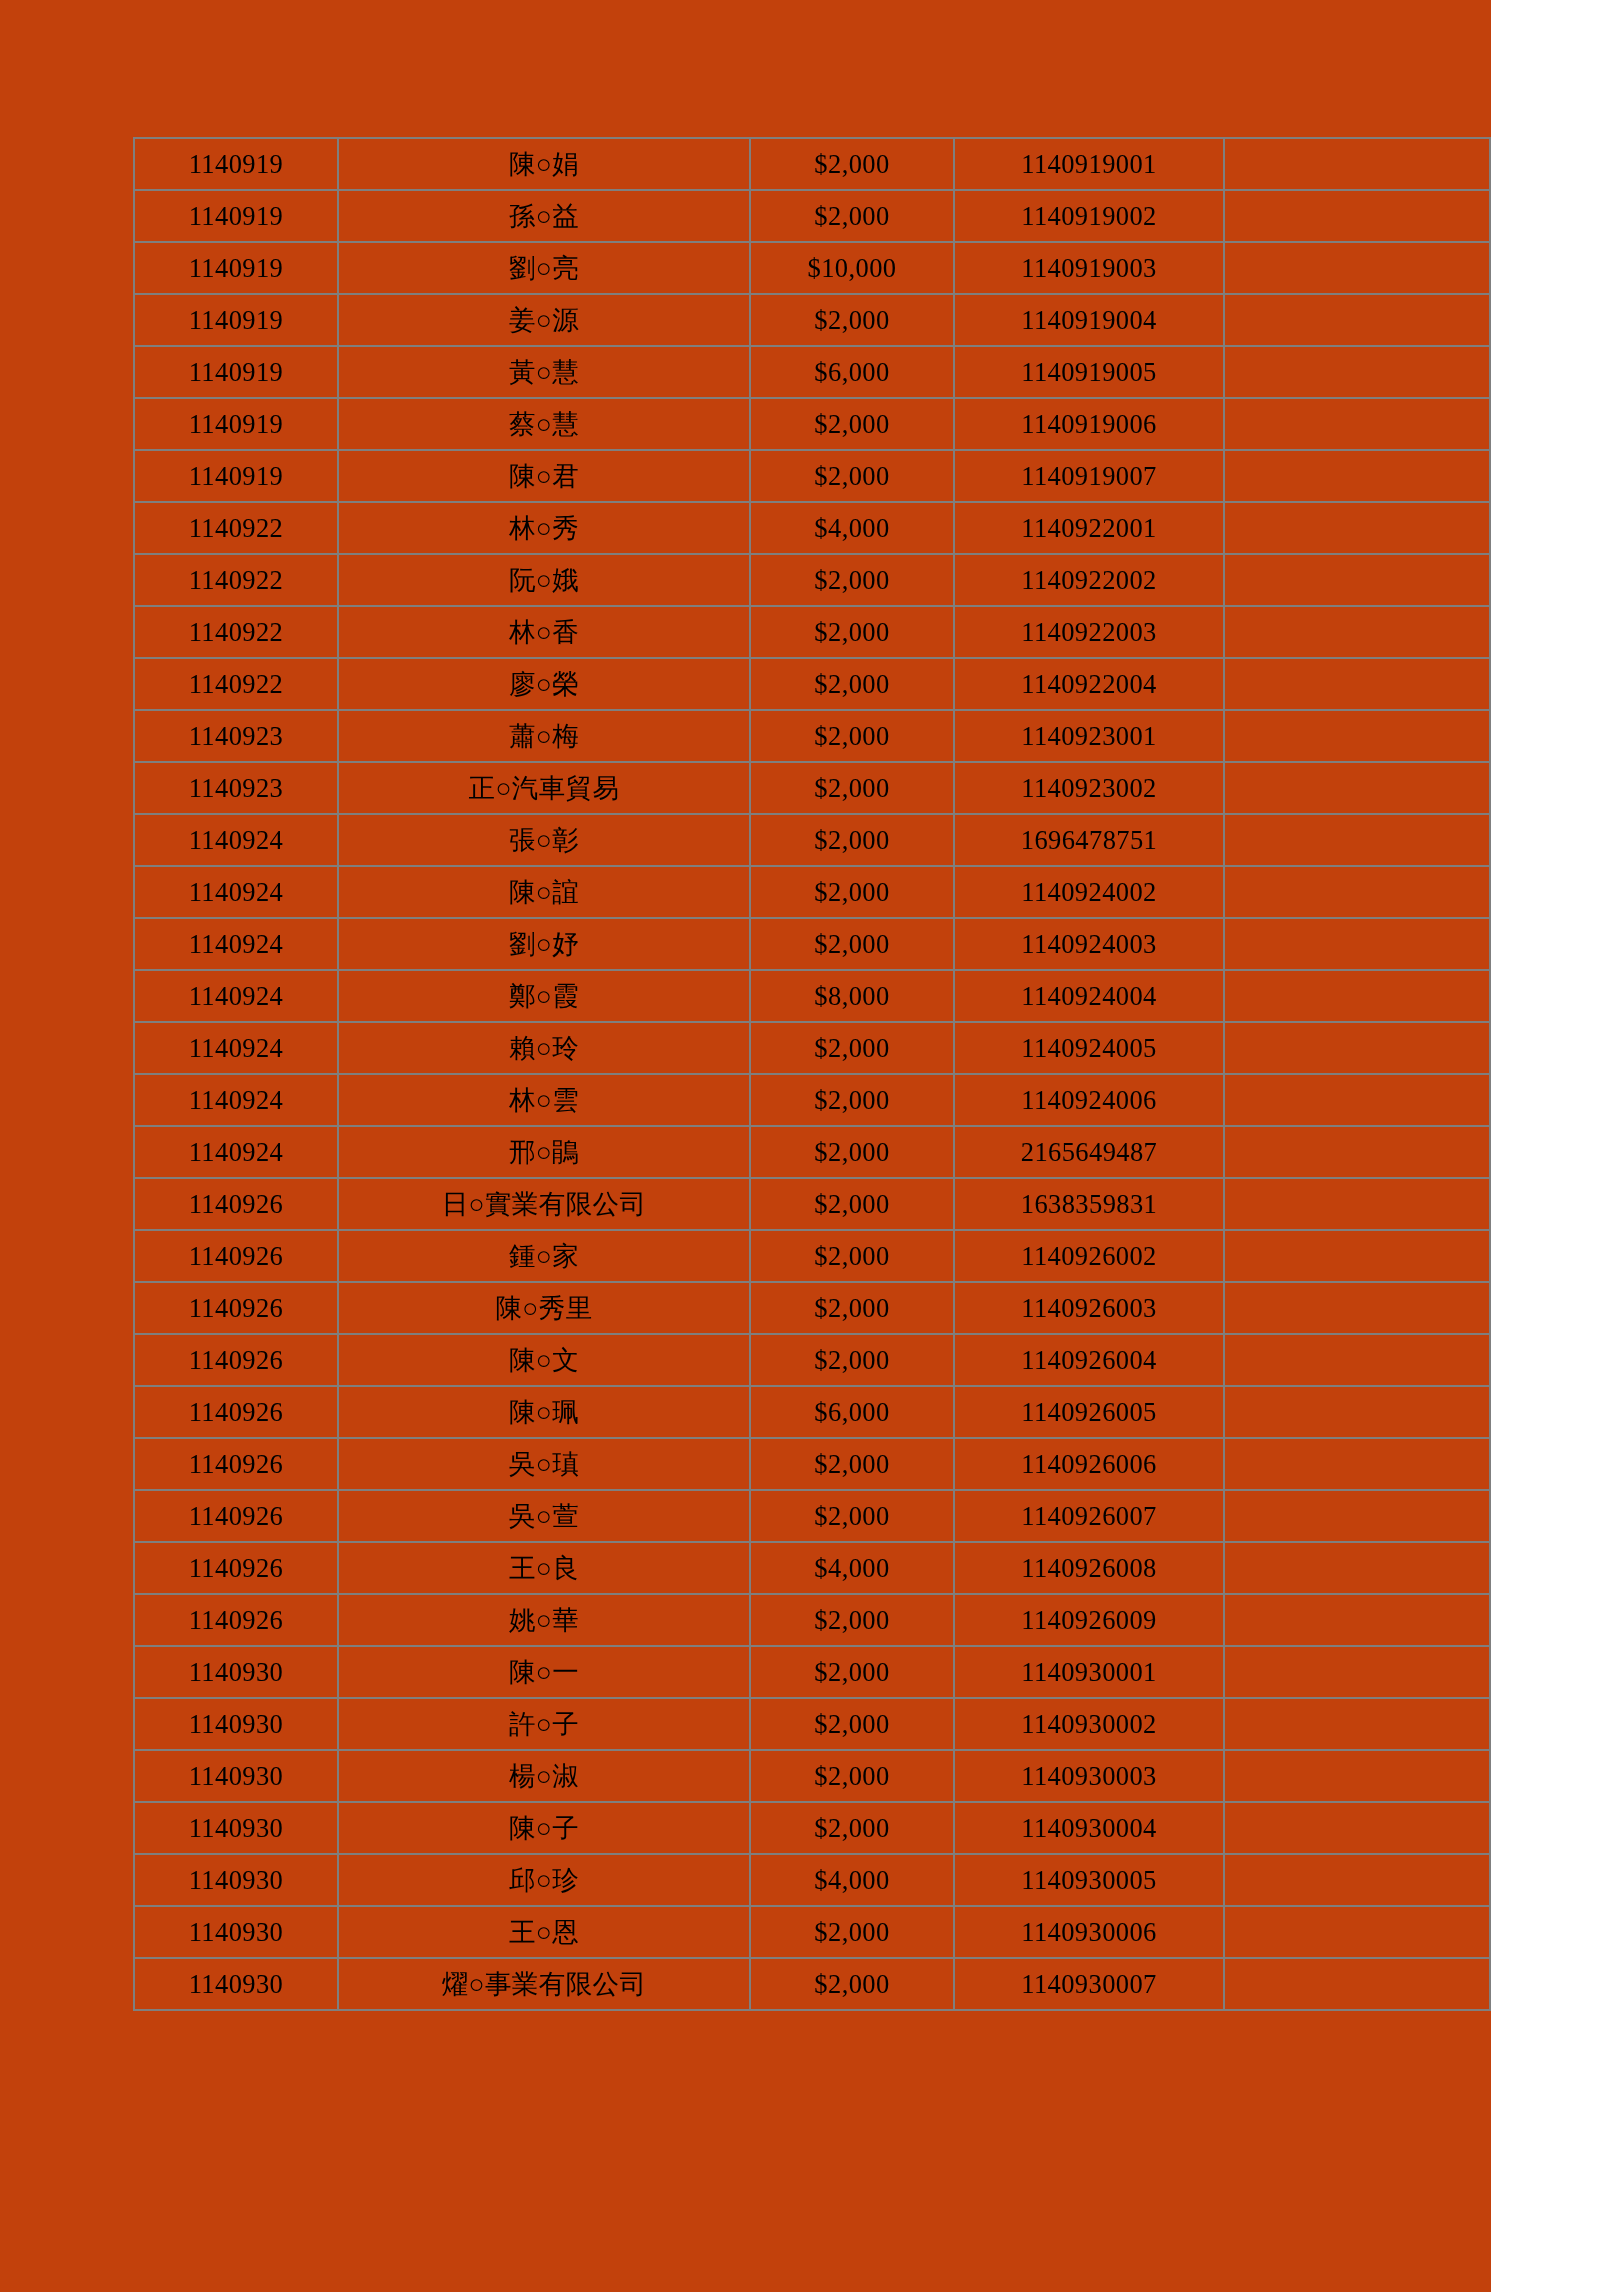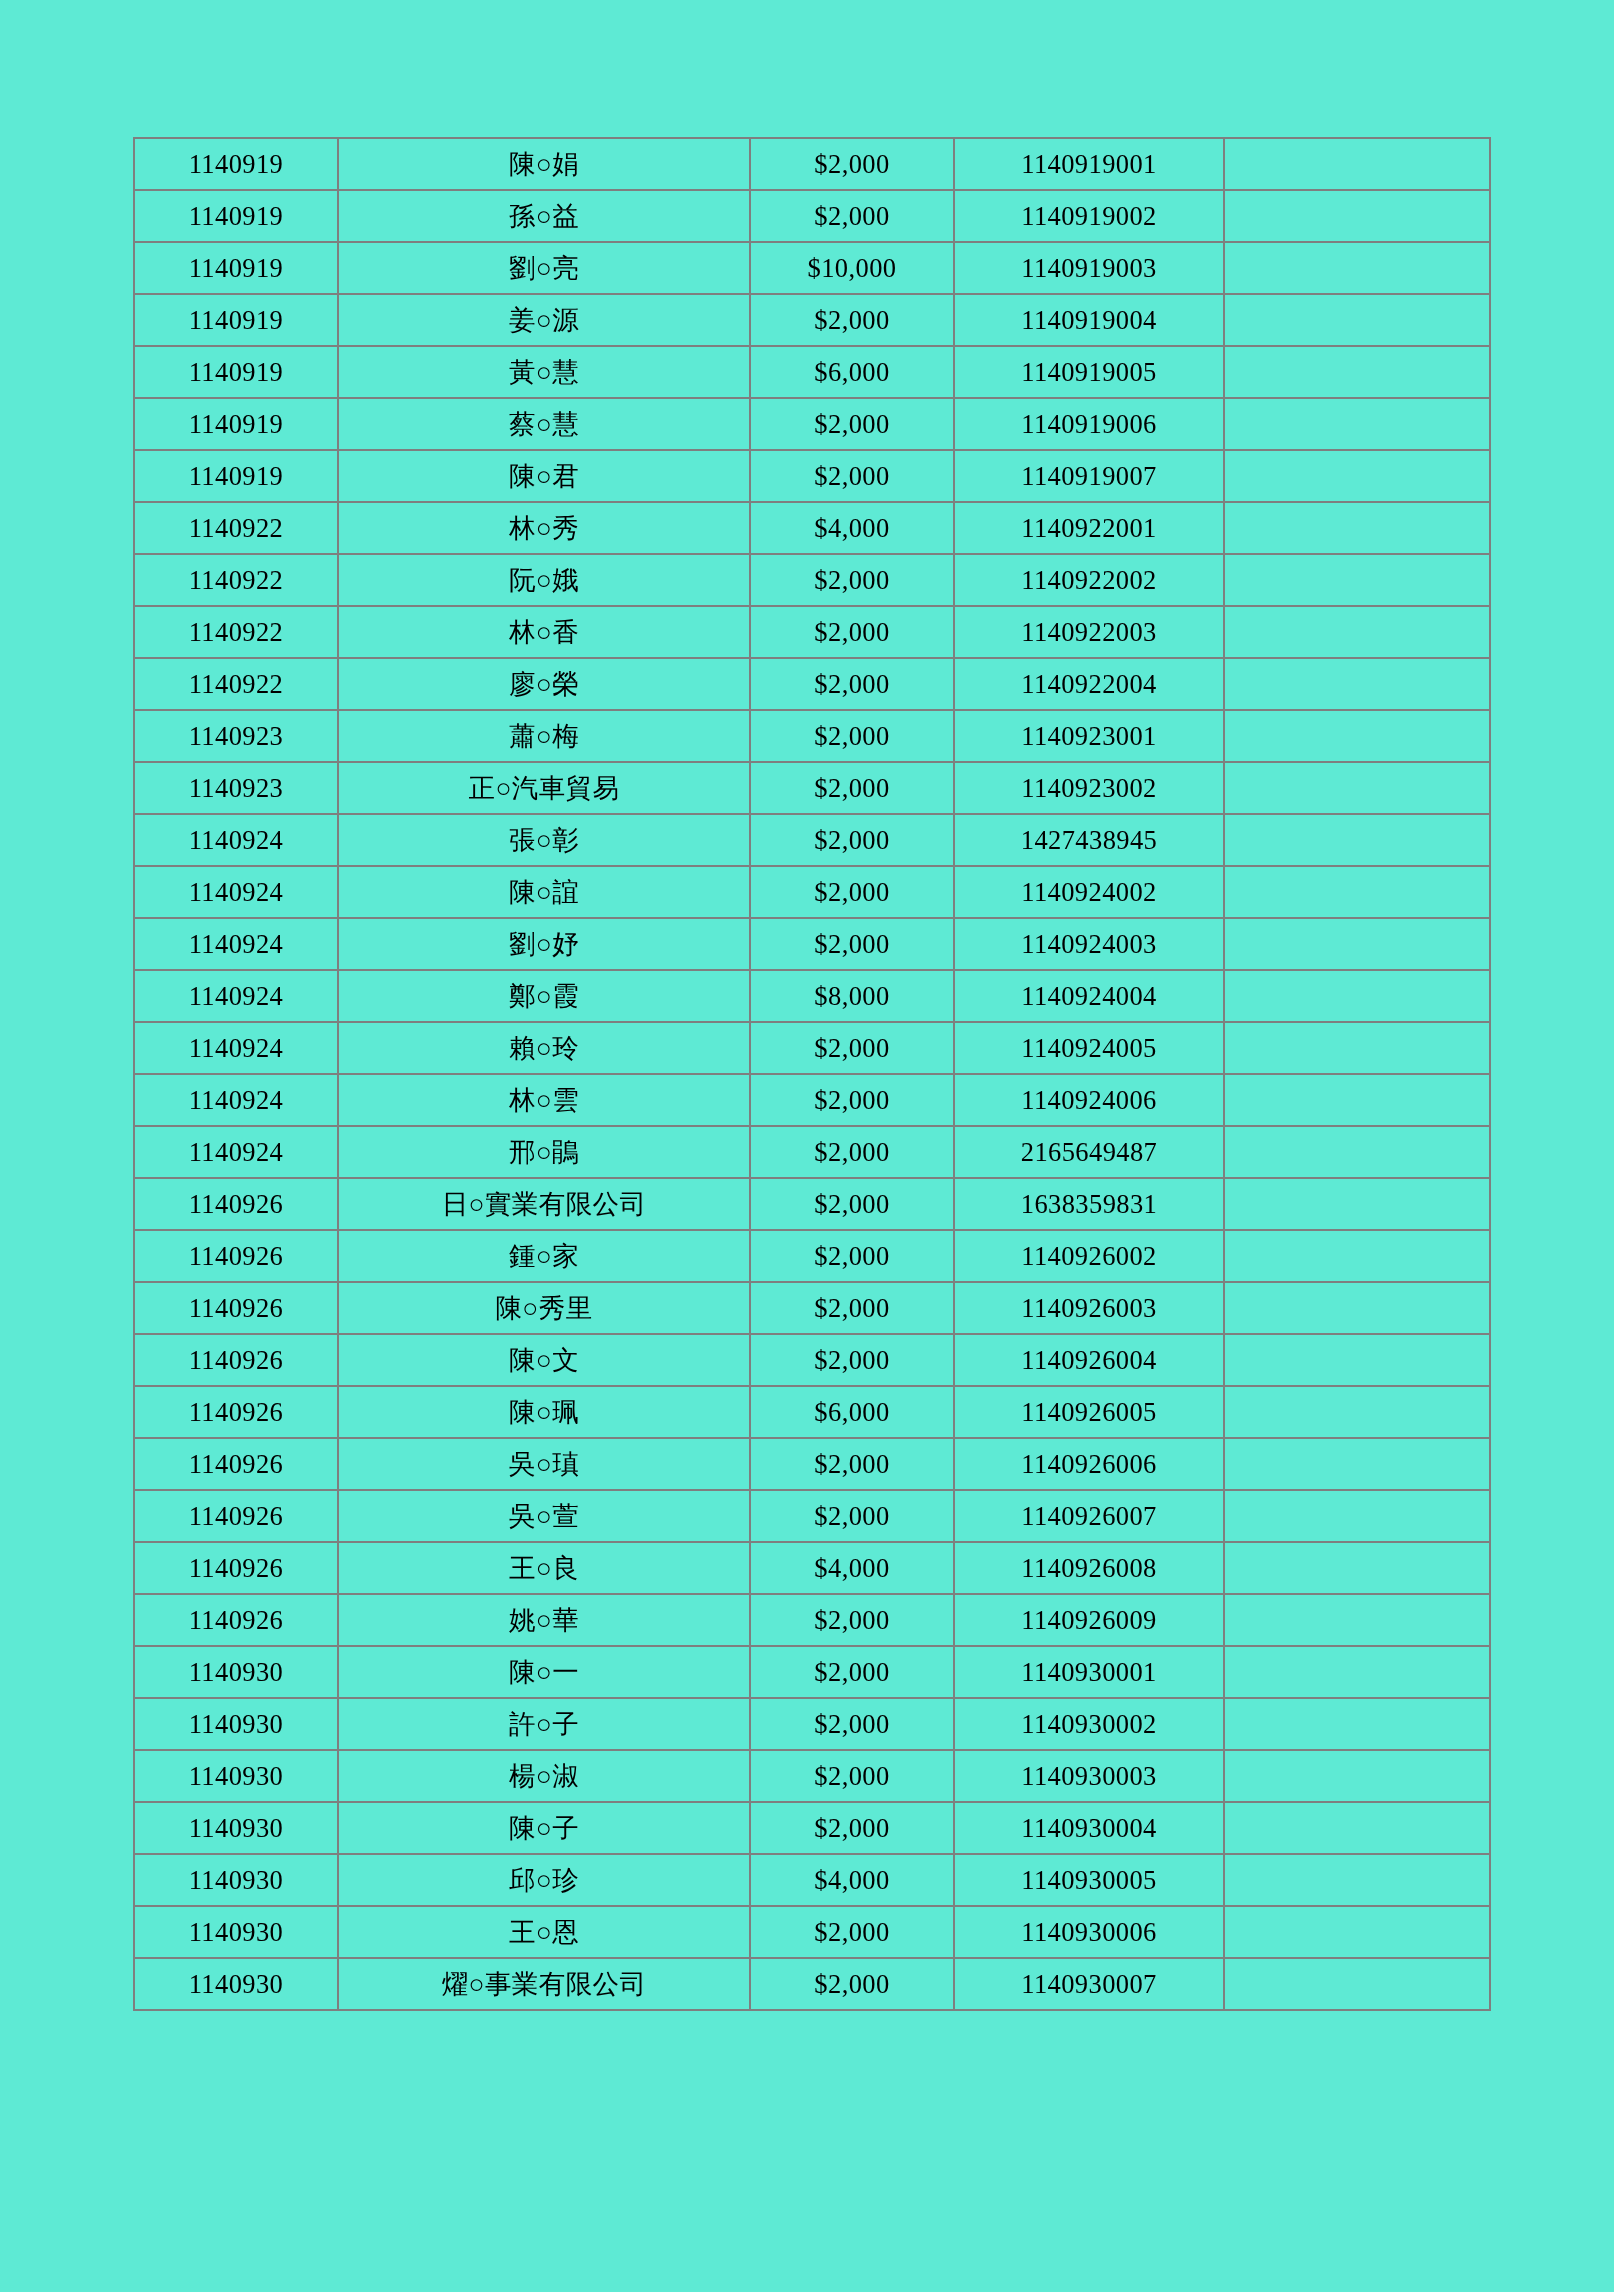--- a/index.html
+++ b/index.html
@@ -7,23 +7,23 @@
     margin: 0;
     padding: 0;
     background: #ffffff;
   }
   body {
     font-family: "Liberation Serif", "DejaVu Serif", serif;
     color: #000000;
   }
   .page {
     position: relative;
-    width: 1614px;
+    width: 1491px;
     height: 2293px;
-    background: #5eead4;
+    background: #c2410c;
     box-sizing: border-box;
     overflow: hidden;
   }
   .table-wrap {
     position: absolute;
     left: 133px;
     top: 137px;
     width: 1355px;
   }
   table.record-table {
@@ -157,21 +157,21 @@
             <td class="cell-date">1140923</td>
             <td class="cell-name">正○汽車貿易</td>
             <td class="cell-amount">$2,000</td>
             <td class="cell-receipt">1140923002</td>
             <td class="cell-blank"></td>
           </tr>
           <tr>
             <td class="cell-date">1140924</td>
             <td class="cell-name">張○彰</td>
             <td class="cell-amount">$2,000</td>
-            <td class="cell-receipt">1427438945</td>
+            <td class="cell-receipt">1696478751</td>
             <td class="cell-blank"></td>
           </tr>
           <tr>
             <td class="cell-date">1140924</td>
             <td class="cell-name">陳○誼</td>
             <td class="cell-amount">$2,000</td>
             <td class="cell-receipt">1140924002</td>
             <td class="cell-blank"></td>
           </tr>
           <tr>

